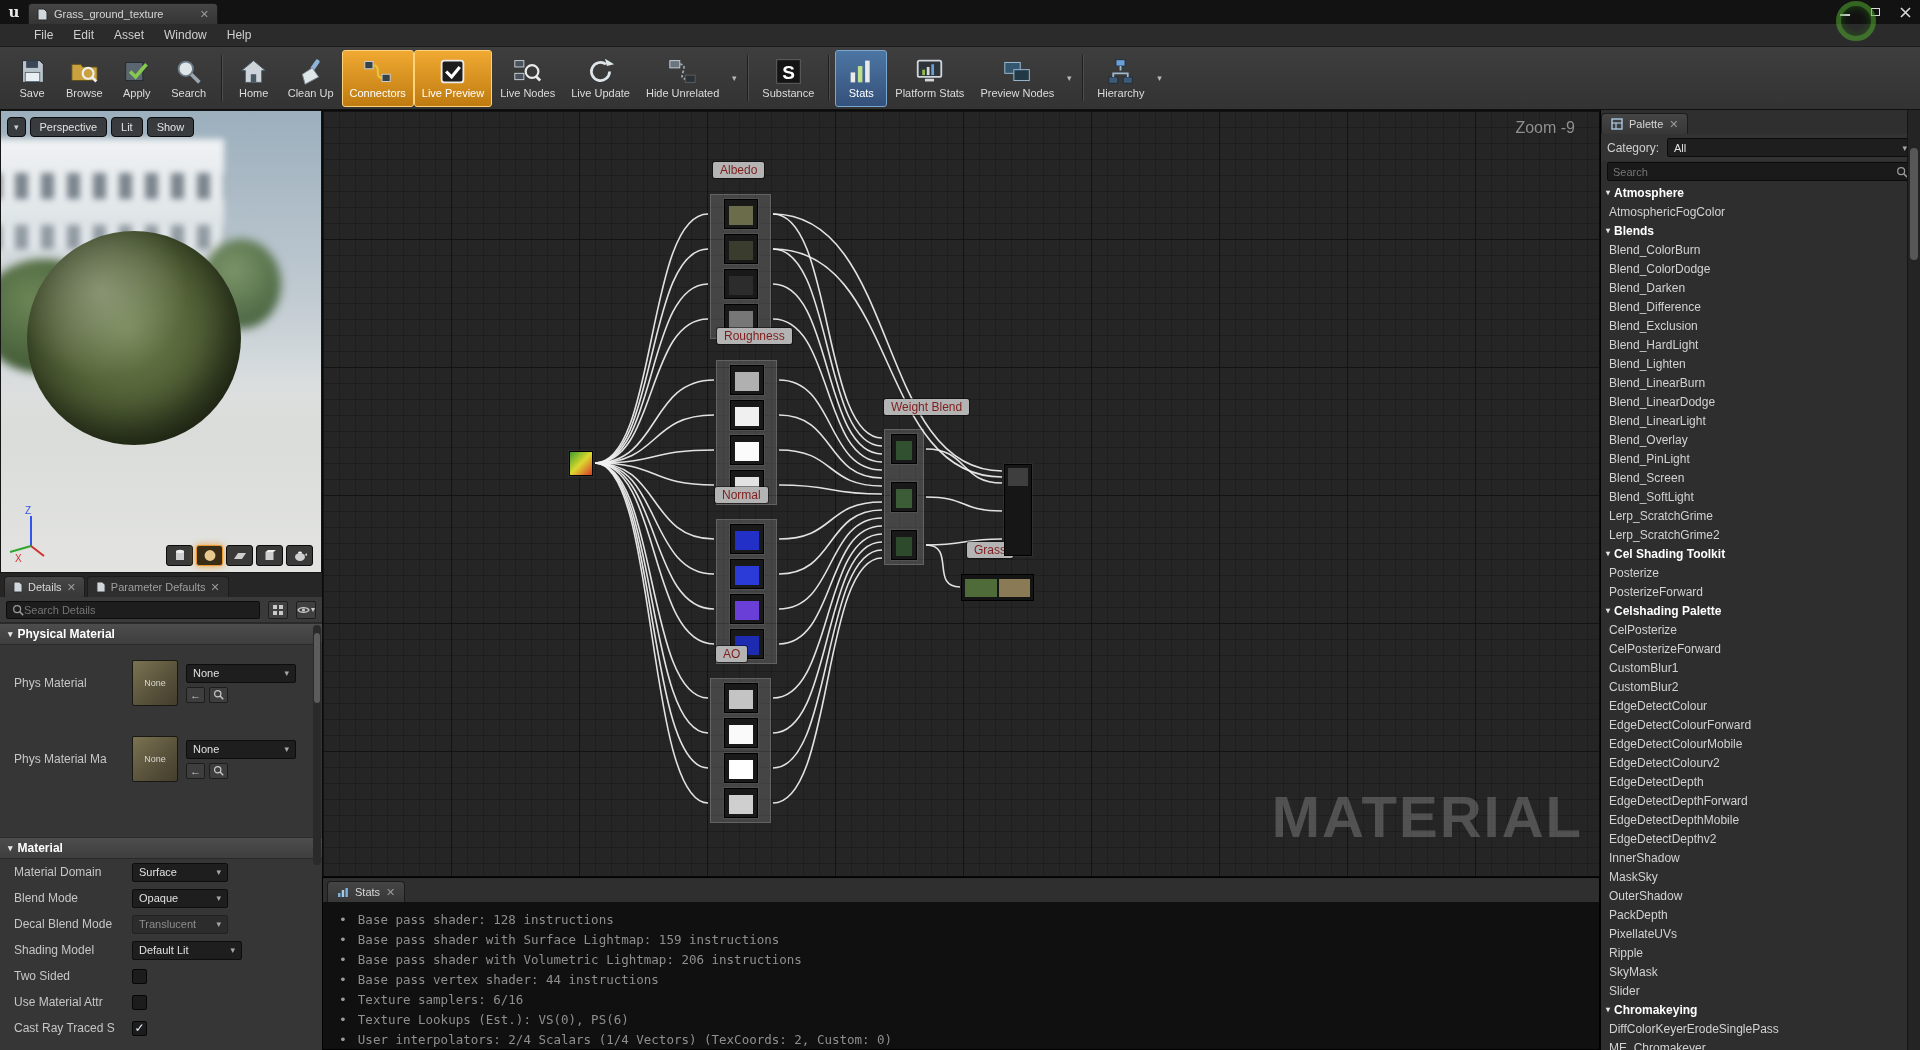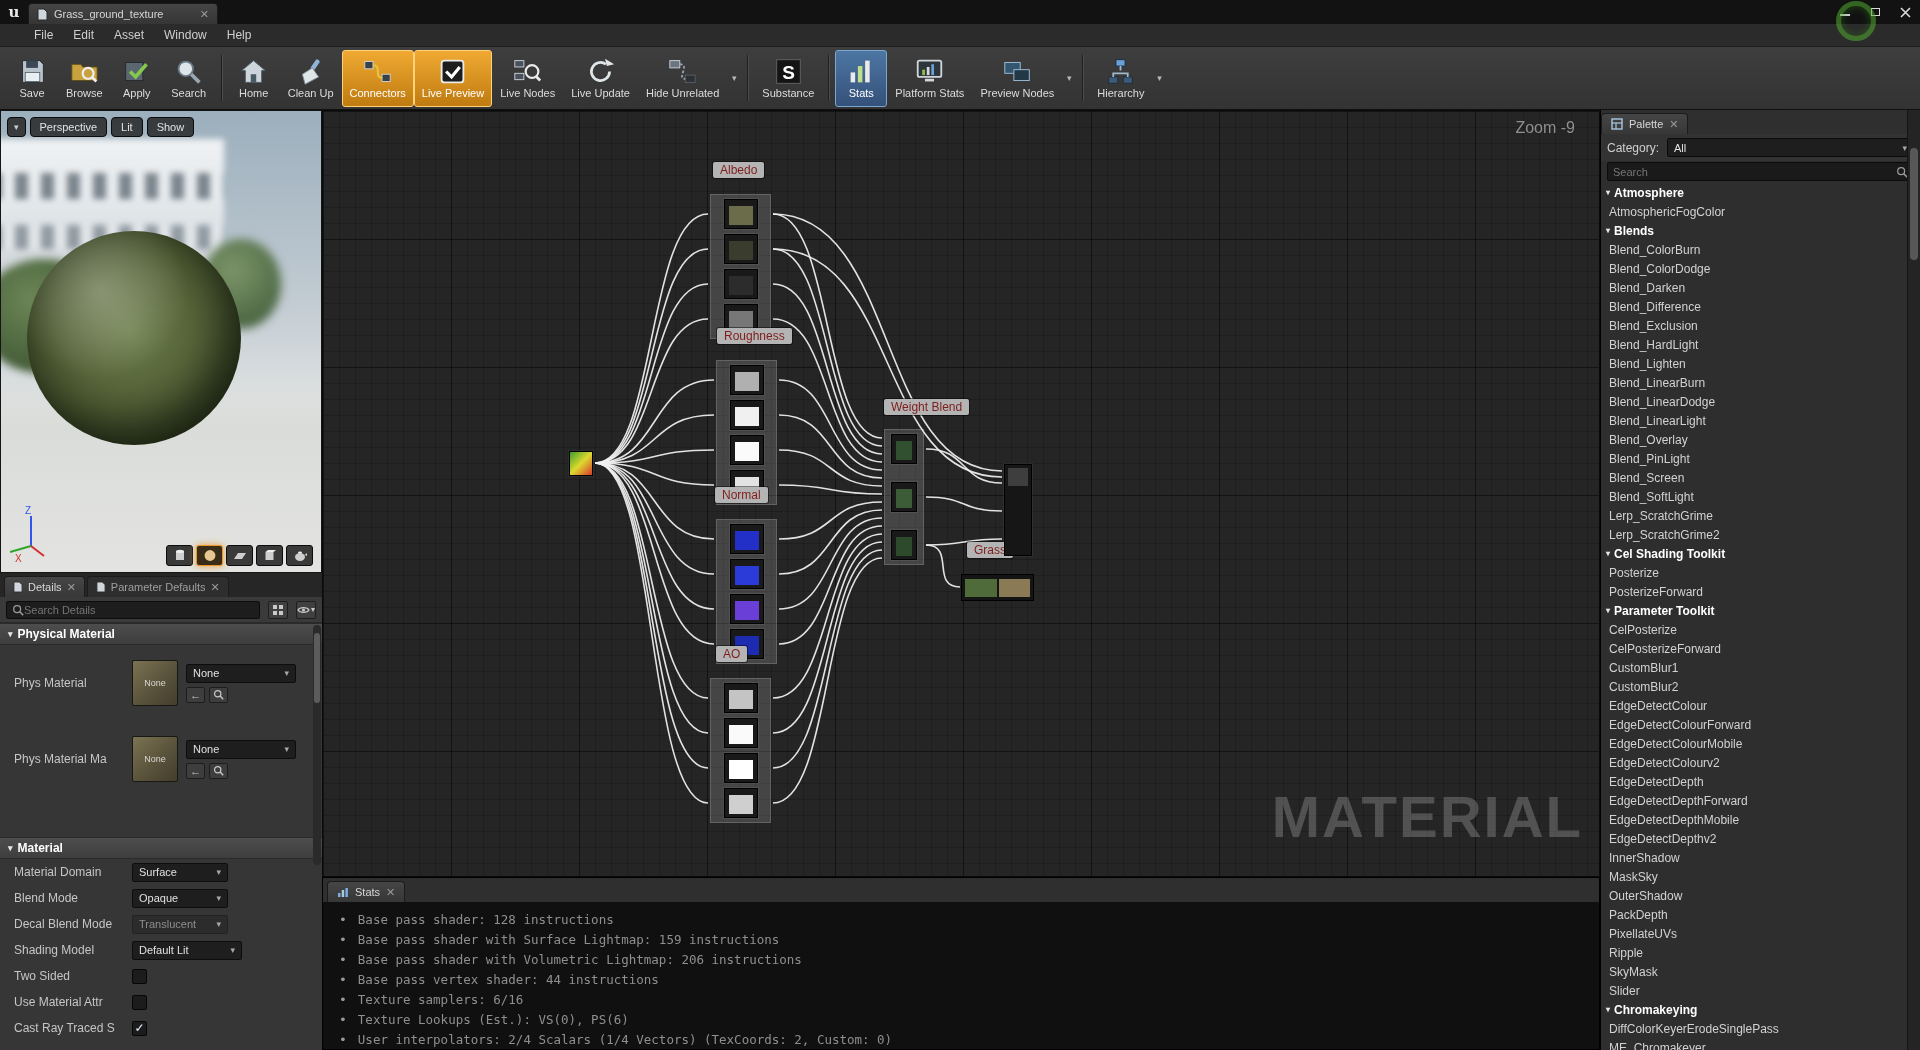--- a/index.html
+++ b/index.html
@@ -822,21 +822,21 @@
           <div class="pal-item">Lerp_ScratchGrime</div>
           <div class="pal-item">Lerp_ScratchGrime2</div>
           <div class="pal-group-header">
             <span class="tri">▾</span>
             <span>Cel Shading Toolkit</span>
           </div>
           <div class="pal-item">Posterize</div>
           <div class="pal-item">PosterizeForward</div>
           <div class="pal-group-header">
             <span class="tri">▾</span>
-            <span>Parameter Toolkit</span>
+            <span>Celshading Palette</span>
           </div>
           <div class="pal-item">CelPosterize</div>
           <div class="pal-item">CelPosterizeForward</div>
           <div class="pal-item">CustomBlur1</div>
           <div class="pal-item">CustomBlur2</div>
           <div class="pal-item">EdgeDetectColour</div>
           <div class="pal-item">EdgeDetectColourForward</div>
           <div class="pal-item">EdgeDetectColourMobile</div>
           <div class="pal-item">EdgeDetectColourv2</div>
           <div class="pal-item">EdgeDetectDepth</div>

